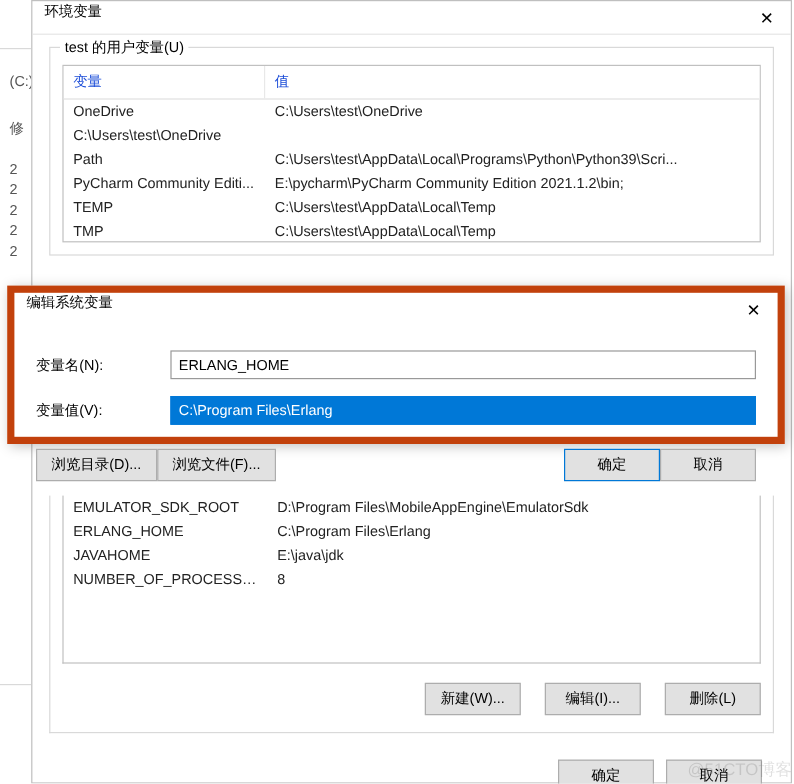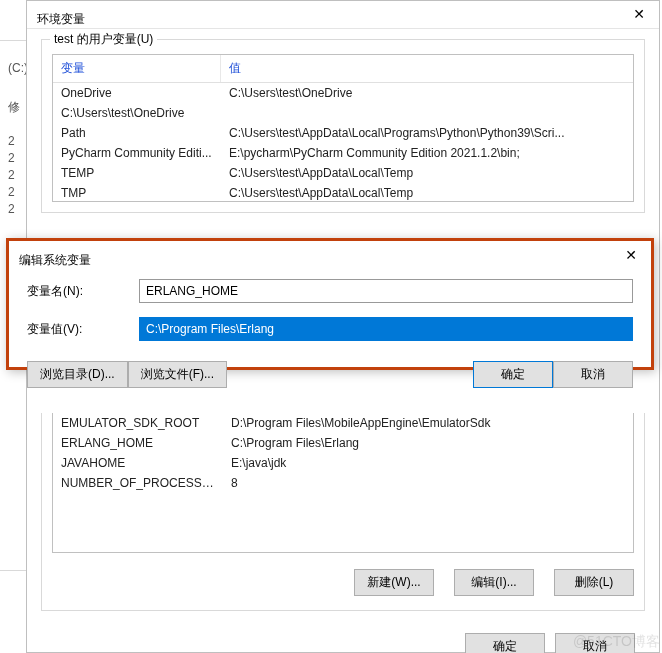--- a/index.html
+++ b/index.html
@@ -27,21 +27,21 @@
   .env-dialog {
     position: absolute;
     top: 0; left: 26px;
     width: 634px;
     height: 653px;
     background: #fff;
     border: 1px solid #bfbfbf;
   }
   .titlebar {
     height: 28px;
-    display: flex; align-items: flex-end;
+    display: flex; align-items: flex-start;
     padding-left: 10px;
     border-bottom: 1px solid #e5e5e5;
   }
   .titlebar .title { flex: 1; font-size: 12px; }
   .titlebar .close {
     width: 40px; height: 28px;
     display: flex; align-items: center; justify-content: center;
     font-size: 14px; color: #000;
     cursor: default;
   }
@@ -100,30 +100,30 @@
     padding: 14px 24px 18px 24px;
   }
 
   
   .edit-dialog {
     position: absolute;
     top: 238px; left: 6px;
     width: 648px;
     height: 132px;
     background: #fff;
-    border: 3px solid #c2410c;
+    border: 6px solid #c2410c;
     box-shadow: 2px 2px 10px rgba(0,0,0,0.25);
     z-index: 10;
   }
   .edit-dialog .titlebar { border-bottom: none; }
   .edit-body {
     padding: 8px 18px 0 18px;
   }
   .form-row {
-    display: flex; align-items: center; margin: 2px 0 14px 0; justify-content: space-between;
+    display: flex; align-items: center; margin: 12px 0 14px 0; justify-content: space-between;
   }
   .form-row .lbl { width: 112px; font-size: 12px;}
   .form-row input {
     flex: 1;
     padding: 4px 6px;
     font-size: 12px;
     font-family: inherit;
     border: 1px solid #999;
     outline: none;
   }

